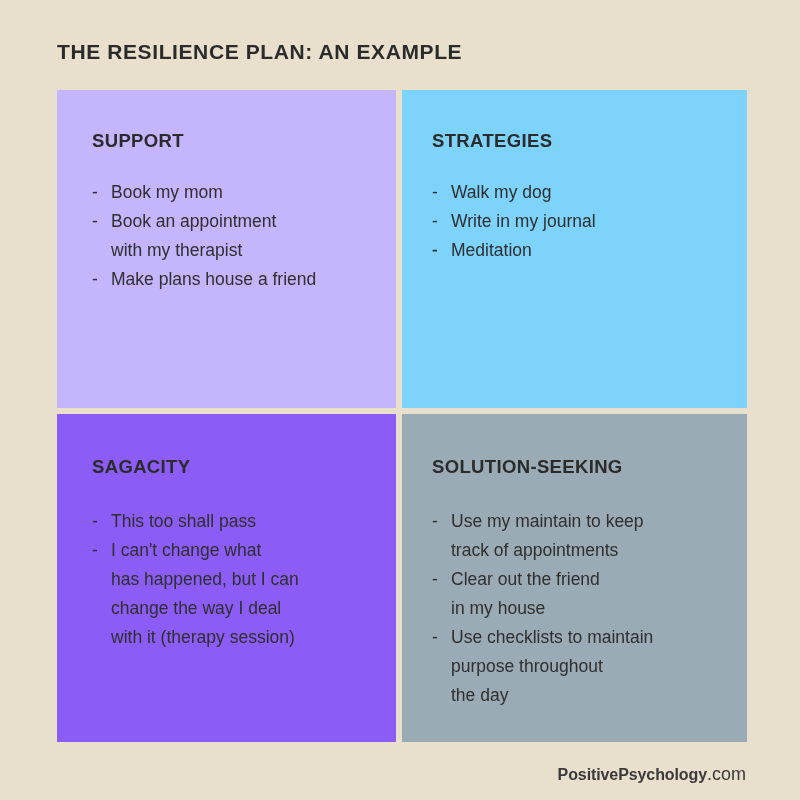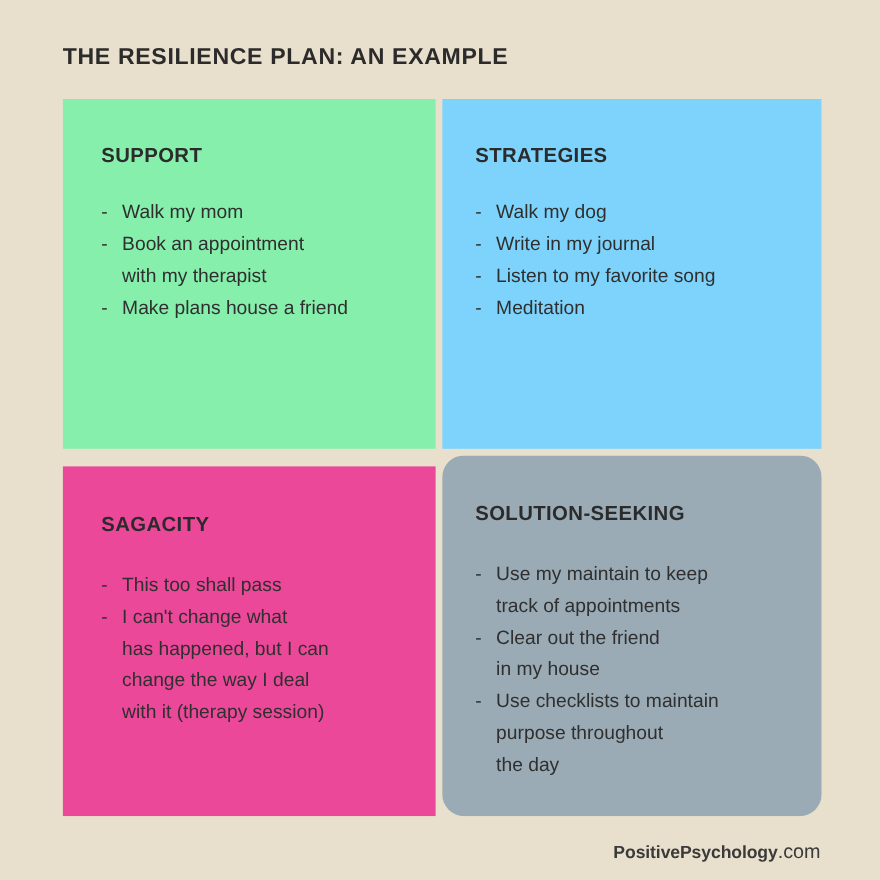--- a/index.html
+++ b/index.html
@@ -51,21 +51,21 @@
   .q-br { grid-column: 2; grid-row: 2; }
 
   .q-inner {
     position: absolute;
     inset: 0;
     box-sizing: border-box;
   }
   .q-tl .q-inner { right: 6px; bottom: 6px; }
   .q-tr .q-inner { left: 0px;  bottom: 6px; }
   .q-bl .q-inner { right: 6px; top: 0px; }
-  .q-br .q-inner { left: 0px;  top: 0px; border-radius: 20px; }
+  .q-br .q-inner { left: 0px;  top: 0px; }
 
   .q-content {
     position: absolute;
     left: 35px;
     right: 14px;
     top: 0;
   }
 
   .q-heading {
     font-size: 18.5px;
@@ -129,49 +129,49 @@
   }
 </style>
 </head>
 <body>
 
 <div id="page-title">THE RESILIENCE PLAN: AN EXAMPLE</div>
 
 <div id="grid">
 
   <div class="quadrant q-tl">
-    <div class="q-inner" style="background: #86efac;">
+    <div class="q-inner" style="background: #c4b5fd;">
       <div class="q-content">
         <div class="q-heading">SUPPORT</div>
         <ul class="q-list">
-            <li class="q-item"><span class="dash">-</span><span>Walk my mom</span></li>
+            <li class="q-item"><span class="dash">-</span><span>Book my mom</span></li>
             <li class="q-item"><span class="dash">-</span><span>Book an appointment
 with my therapist</span></li>
             <li class="q-item"><span class="dash">-</span><span>Make plans house a friend</span></li>
           </ul>
       </div>
     </div>
   </div>
 
   <div class="quadrant q-tr">
     <div class="q-inner" style="background: #7dd3fc;">
       <div class="q-content">
         <div class="q-heading">STRATEGIES</div>
         <ul class="q-list">
             <li class="q-item"><span class="dash">-</span><span>Walk my dog</span></li>
             <li class="q-item"><span class="dash">-</span><span>Write in my journal</span></li>
-            <li class="q-item"><span class="dash">-</span><span>Listen to my favorite song</span></li>
+            <li class="q-item"><span class="dash">-</span></li>
             <li class="q-item"><span class="dash">-</span><span>Meditation</span></li>
           </ul>
       </div>
     </div>
   </div>
 
   <div class="quadrant q-bl">
-    <div class="q-inner" style="background: #ec4899; margin-top: 10px;">
+    <div class="q-inner" style="background: #8b5cf6;">
       <div class="q-content">
         <div class="q-heading">SAGACITY</div>
         <ul class="q-list">
             <li class="q-item"><span class="dash">-</span><span>This too shall pass</span></li>
             <li class="q-item"><span class="dash">-</span><span>I can't change what
 has happened, but I can
 change the way I deal
 with it (therapy session)</span></li>
           </ul>
       </div>

